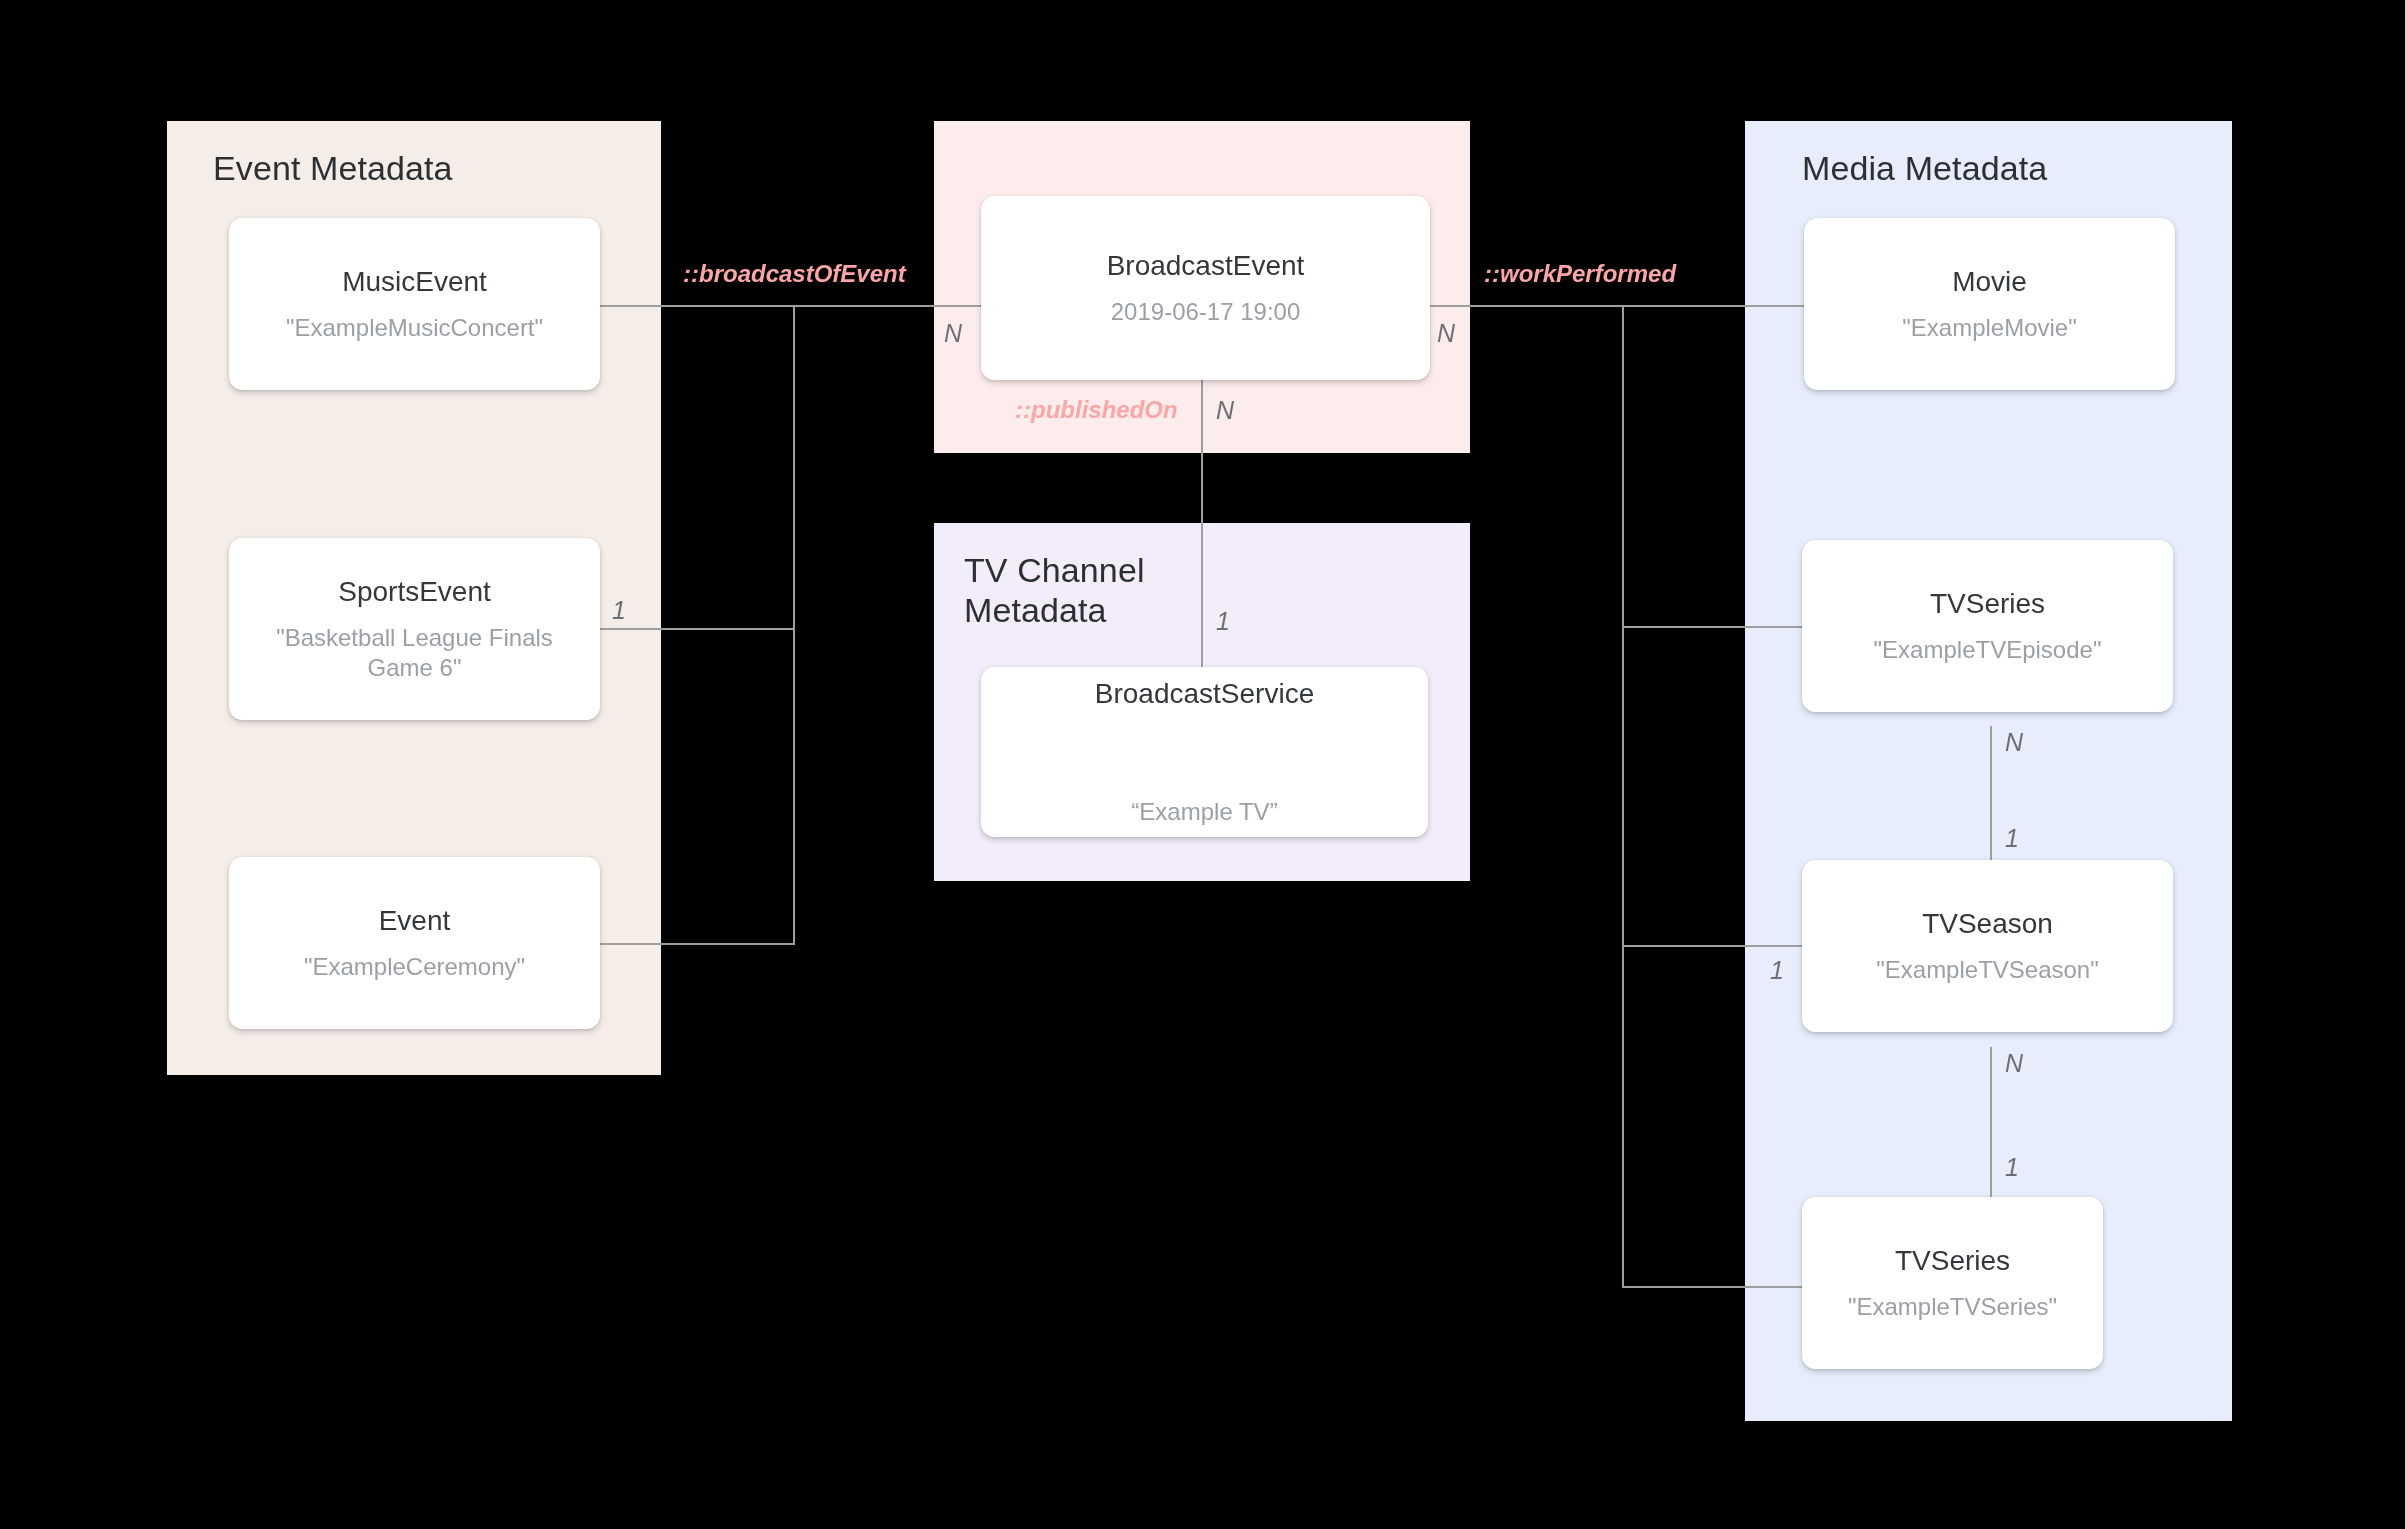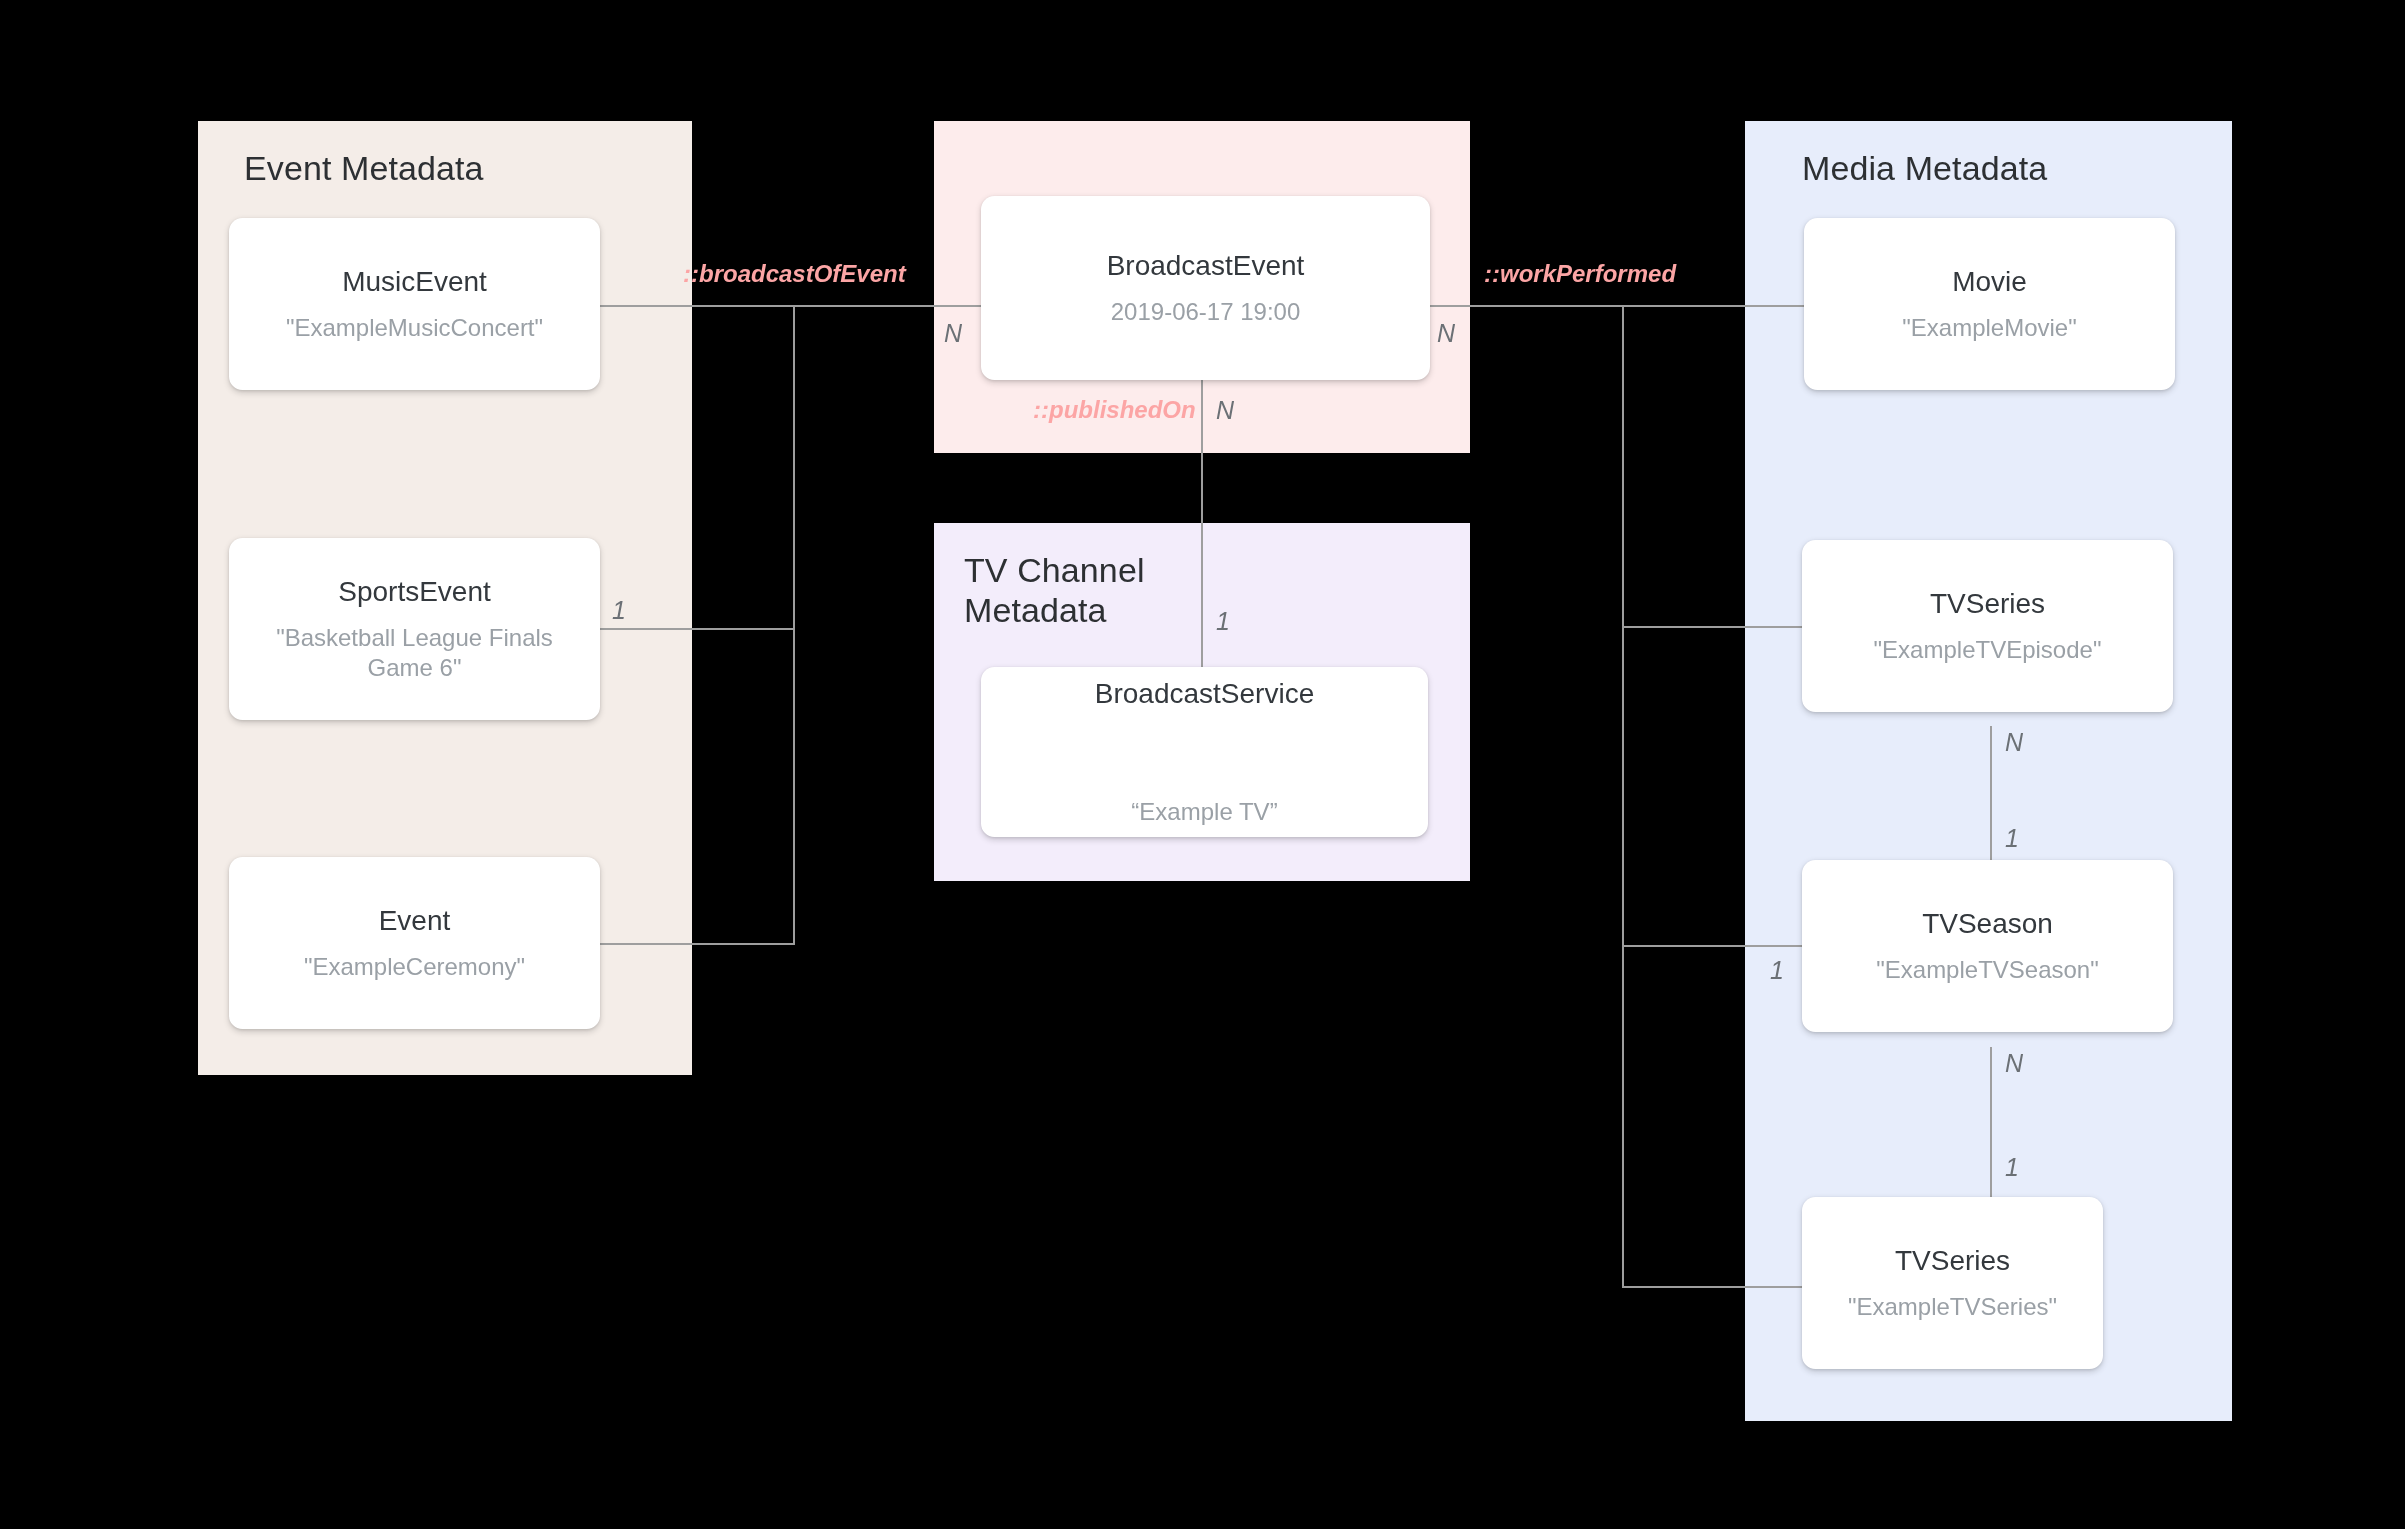--- a/index.html
+++ b/index.html
@@ -25,21 +25,21 @@
   .panel-title {
     position: absolute;
     font-size: 34px;
     line-height: 1.18;
     color: #2d3033;
     font-weight: 400;
     letter-spacing: 0.1px;
     white-space: pre-line;
   }
 
-  #panel-event      { left: 167px; top: 121px;  width: 494px;  height: 954px;  background: #F4EDE8; margin-left: 31px; }
+  #panel-event      { left: 167px; top: 121px;  width: 494px;  height: 954px;  background: #F4EDE8; }
   #panel-broadcast  { left: 934px; top: 121px;  width: 536px;  height: 332px;  background: #FDECEC; }
   #panel-tvchannel  { left: 934px; top: 523px;  width: 536px;  height: 358px;  background: #F3EDFB; }
   #panel-media      { left: 1745px; top: 121px; width: 487px;  height: 1300px; background: #E7EDFB; }
 
   
   .card {
     position: absolute;
     box-sizing: border-box;
     background: #FFFFFF;
     border-radius: 13.4px;
@@ -177,21 +177,21 @@
 
   <div class="card" style="left:1802px; top:1197px; width:301px; height:172px;">
     <div class="card-type">TVSeries</div>
     <div class="card-value">"ExampleTVSeries"</div>
   </div>
 
   <div class="rel-label" style="left:683px; top:260px;">::broadcastOfEvent</div>
 
   <div class="rel-label" style="left:1484px; top:260px;">::workPerformed</div>
 
-  <div class="rel-label" style="left:1015px; top:396px;margin-left:18px;">::publishedOn</div>
+  <div class="rel-label" style="left:1015px; top:396px;">::publishedOn</div>
 
   <div class="card-label" style="left:612px; top:596px;">1</div>
 
   <div class="card-label" style="left:944px; top:319px;">N</div>
 
   <div class="card-label" style="left:1437px; top:319px;">N</div>
 
   <div class="card-label" style="left:1216px; top:396px;">N</div>
 
   <div class="card-label" style="left:1216px; top:607px;">1</div>

